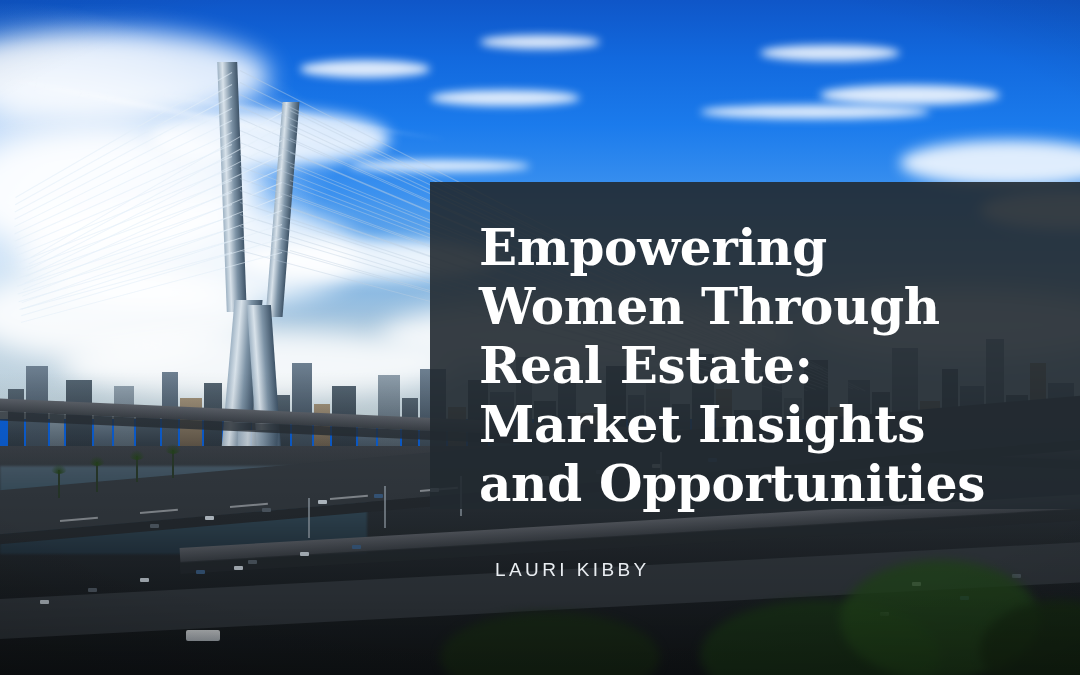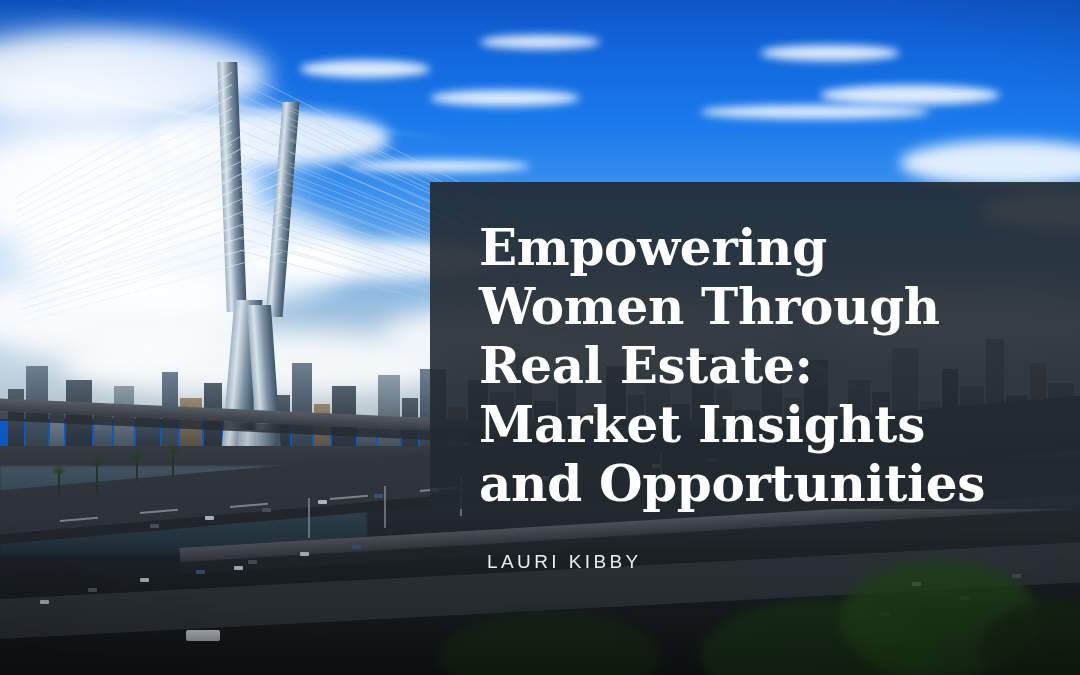--- a/index.html
+++ b/index.html
@@ -175,21 +175,21 @@
     margin: 0;
     color: #ffffff;
     font-family: "DejaVu Serif", "Liberation Serif", serif;
     font-weight: 700;
     font-size: 50px;
     line-height: 59px;
     letter-spacing: -0.3px;
     white-space: pre-line;
   }
   .panel-author {
-    margin: 8px;
+    margin: 16px;
     padding-top: 30px;
     color: #e9edf1;
     font-family: "Liberation Sans", sans-serif;
     font-weight: 400;
     font-size: 19px;
     letter-spacing: 3.4px;
   }
 </style>
 </head>
 <body>

